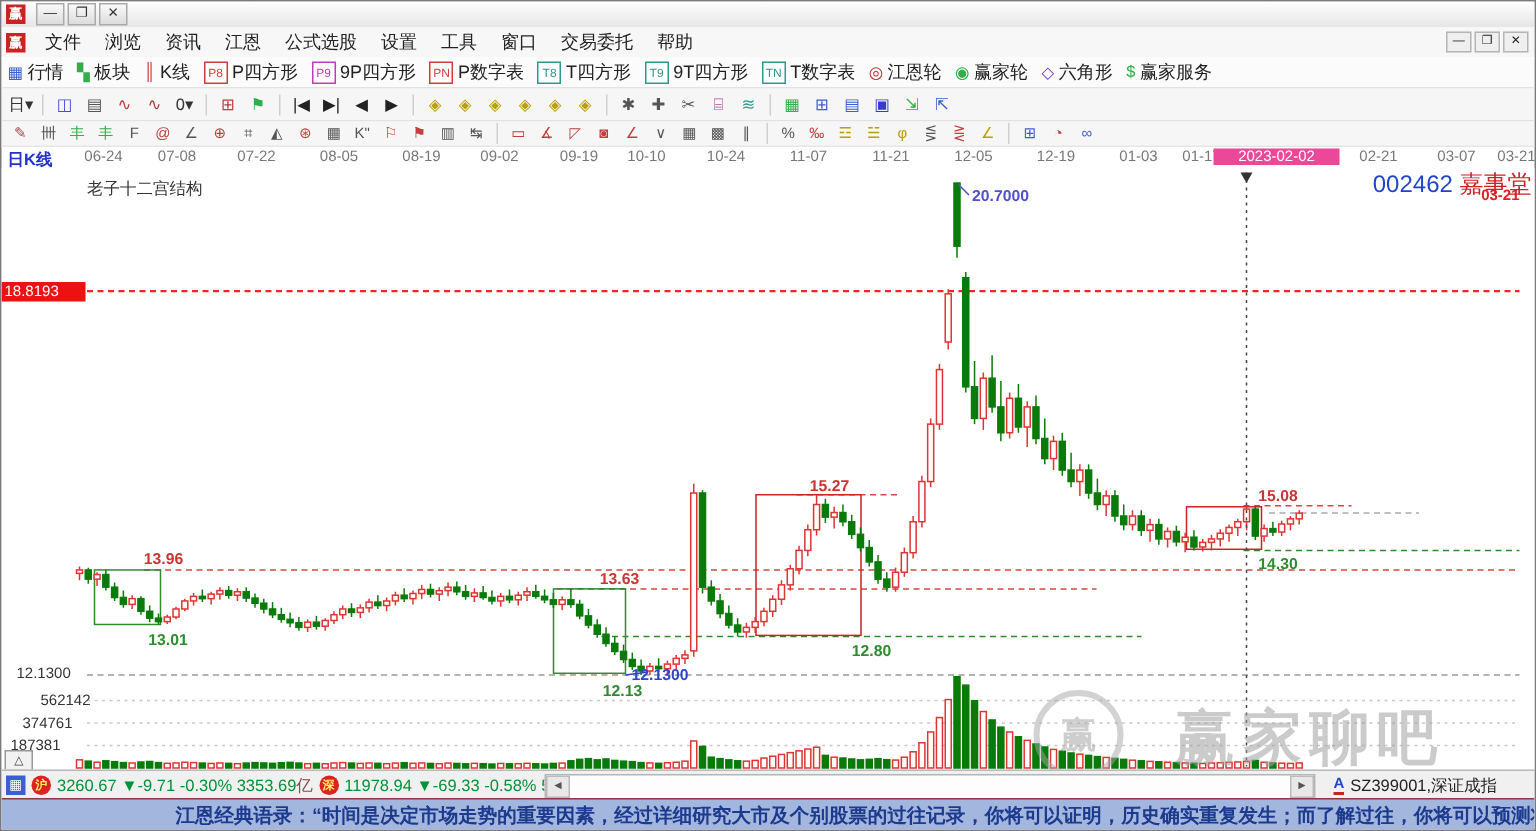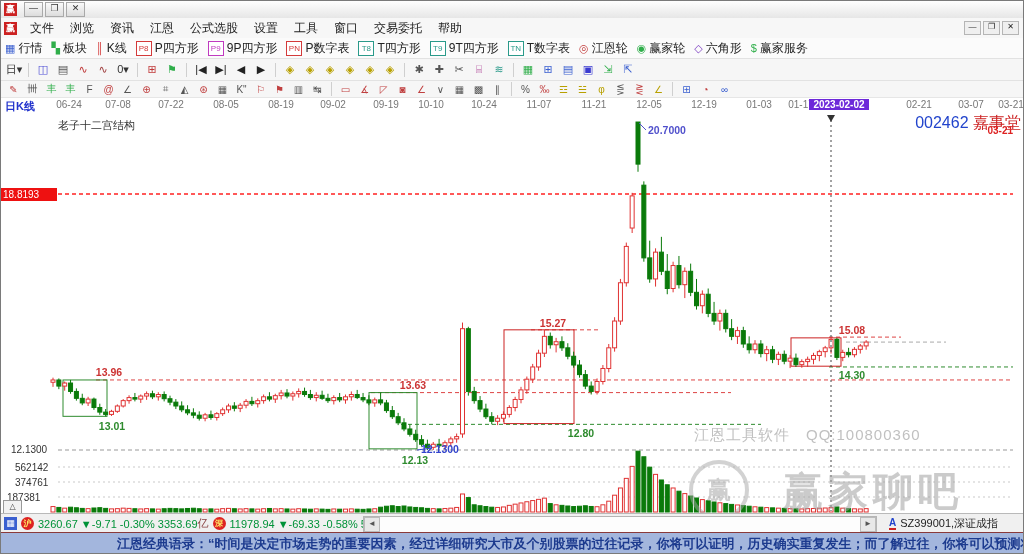--- a/index.html
+++ b/index.html
@@ -30,21 +30,21 @@
   .toolbar2{position:absolute;left:0;top:58px;width:100%;height:22px;background:#f6f6f6;
             border-bottom:1px solid #e2e2e2;display:flex;align-items:center;padding-left:3px;box-sizing:border-box;}
   .toolbar3{position:absolute;left:0;top:80px;width:100%;height:17px;background:#f6f6f6;
             border-bottom:1px solid #e6e6e6;display:flex;align-items:center;padding-left:3px;box-sizing:border-box;}
   .icell{min-width:18px;height:16px;display:flex;align-items:center;justify-content:center;
          font-size:11px;margin:0 1px;cursor:default;}
   .icell3{min-width:17px;height:14px;font-size:10px;}
   .tsep{width:1px;height:14px;background:#cfcfcf;margin:0 4px;}
   .daterow{position:absolute;left:0;top:97px;width:100%;height:14px;font-size:10px;color:#777;}
   .dlabel{position:absolute;top:1px;width:60px;text-align:center;}
-  .dsel{background:#6d28d9;color:#fff;width:60px;font-weight:bold;}
+  .dsel{background:#ec4899;color:#fff;width:84px;font-weight:normal;}
   .periodlabel{position:absolute;left:4px;top:1px;color:#2233cc;font-weight:bold;font-size:11px;}
   .chartwrap{position:absolute;left:0;top:111px;width:1024px;height:401px;background:#fff;}
   .clabel{position:absolute;font-size:10px;white-space:nowrap;}
   .pricebox{position:absolute;left:0;top:76px;width:56px;height:13px;background:#ee1111;color:#fff;
             font-size:10px;line-height:13px;padding-left:2px;box-sizing:border-box;}
   .structure{position:absolute;left:57px;top:6px;font-size:11px;color:#333;}
   .corner{position:absolute;right:4px;top:0;font-size:16px;font-weight:normal;}
   .cornerdate{position:absolute;right:12px;top:13px;font-size:10px;color:#dd2222;font-weight:bold;}
   .wm1{position:absolute;left:693px;top:314px;font-size:15px;color:rgba(150,150,150,.6);letter-spacing:1px;}
   .wmlogo{position:absolute;left:688px;top:348px;width:52px;height:52px;border:4px solid rgba(165,165,165,.5);
@@ -722,25 +722,24 @@
 
   <div class="structure">老子十二宫结构</div>
   <div class="corner" style="top:1px;">
     <span style="color:#2244cc;">002462</span>
     <span style="color:#cc2222;">嘉事堂</span>
   </div>
   <div class="cornerdate">03-21</div>
 
   <div class="pricebox">18.8193</div>
   <div class="clabel" style="left:10px;top:332px;color:#333;">12.1300</div>
-  <div class="clabel" style="left:14px;top:350px;color:#333;">562142</div>
+  <div class="clabel" style="left:26px;top:350px;color:#333;">562142</div>
   <div class="clabel" style="left:14px;top:365px;color:#333;">374761</div>
   <div class="clabel" style="left:6px;top:380px;color:#333;">187381</div>
 
-  <div class="wm1">江恩工具软件　QQ:100800360</div>
   <div class="wmlogo">赢</div>
   <div class="wm2">赢家聊吧</div>
 
   <div class="expandbtn">△</div>
 </div>
 
 <div class="statusbar">
   <div class="stleft">
     <span class="tblicon">▦</span>
     <span class="sticon">沪</span>

